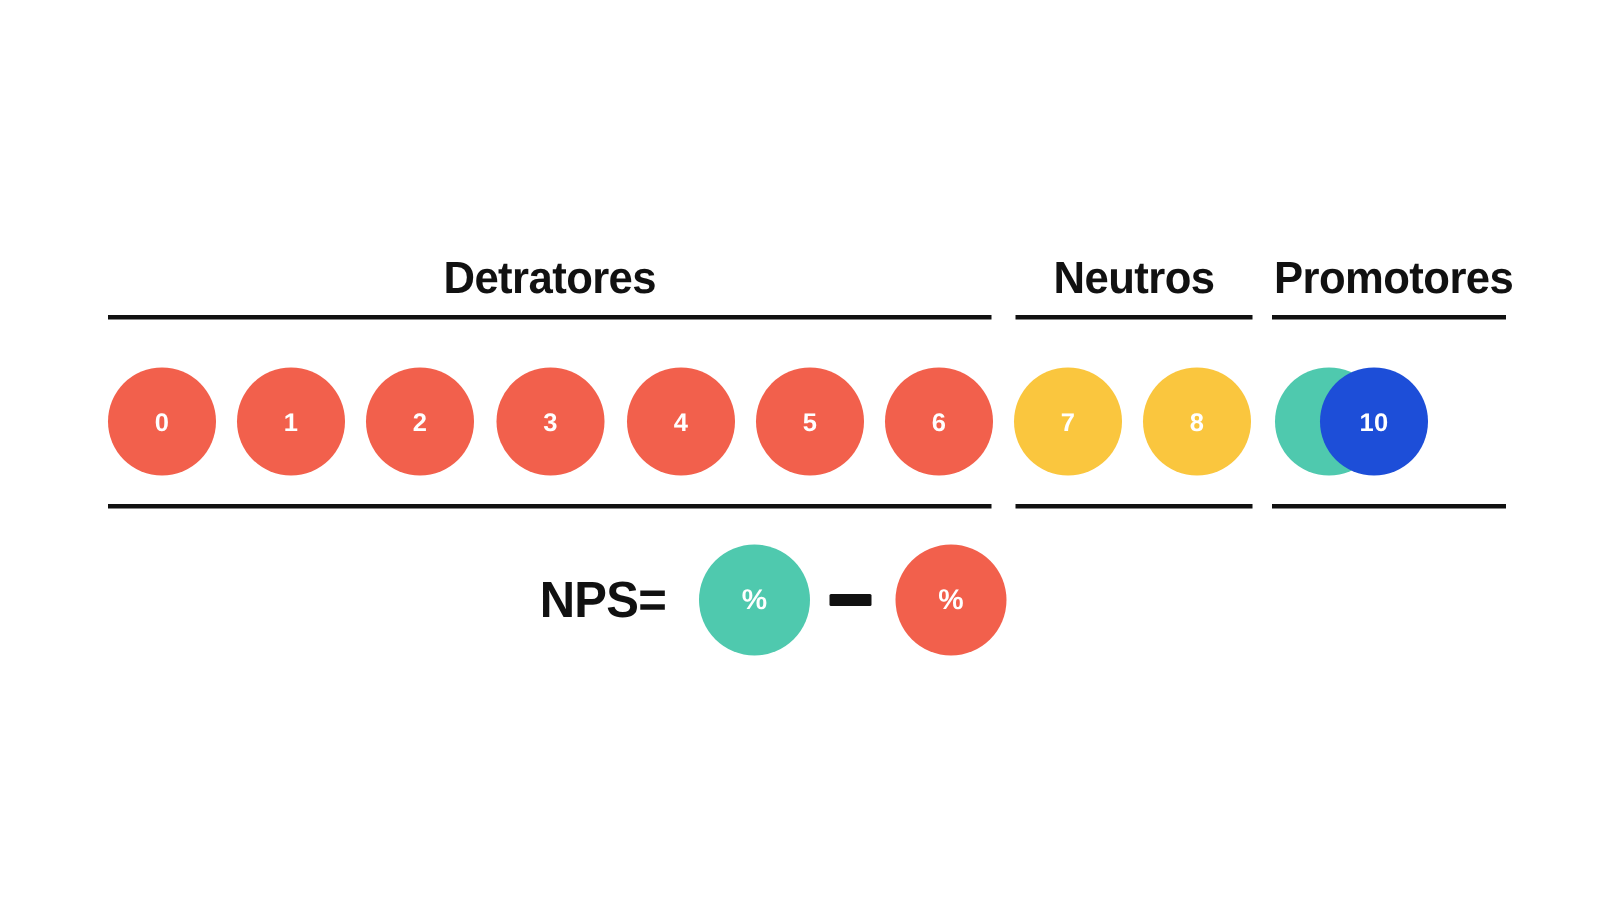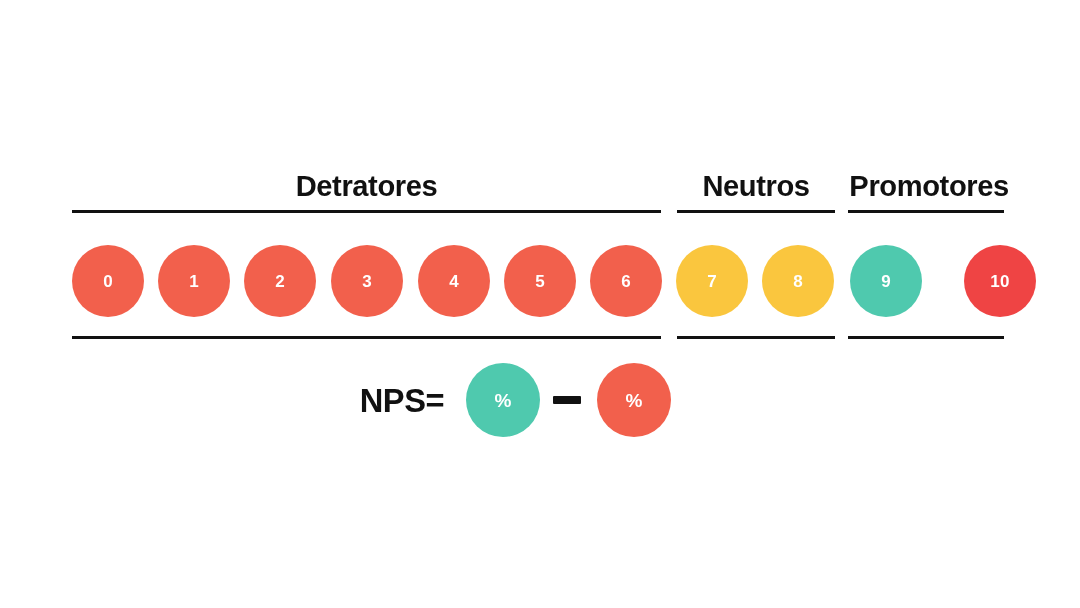--- a/index.html
+++ b/index.html
@@ -113,21 +113,21 @@
   <div class="score-circle" style="left:244px; top:235px; background:#F2604C;">2</div>
   <div class="score-circle" style="left:331px; top:235px; background:#F2604C;">3</div>
   <div class="score-circle" style="left:418px; top:235px; background:#F2604C;">4</div>
   <div class="score-circle" style="left:504px; top:235px; background:#F2604C;">5</div>
   <div class="score-circle" style="left:590px; top:235px; background:#F2604C;">6</div>
 
   <div class="score-circle" style="left:676px; top:235px; background:#FAC63E;">7</div>
   <div class="score-circle" style="left:762px; top:235px; background:#FAC63E;">8</div>
 
   <div class="score-circle" style="left:850px; top:235px; background:#4FC9AE;">9</div>
-  <div class="score-circle" style="left:964px; top:235px; background:#ef4444;">10</div>
+  <div class="score-circle" style="left:880px; top:235px; background:#1d4ed8;">10</div>
 
   <div class="rule" style="left:72px; top:326px; width:589px;"></div>
   <div class="rule" style="left:677px; top:326px; width:158px;"></div>
   <div class="rule" style="left:848px; top:326px; width:156px;"></div>
 
   <div class="formula-label" style="left:358px; top:373px;">NPS=</div>
 
   <div class="formula-circle" style="left:466px; top:353px; background:#4FC9AE;">%</div>
 
   <div class="minus-sign" style="left:553px; top:386px;"></div>

